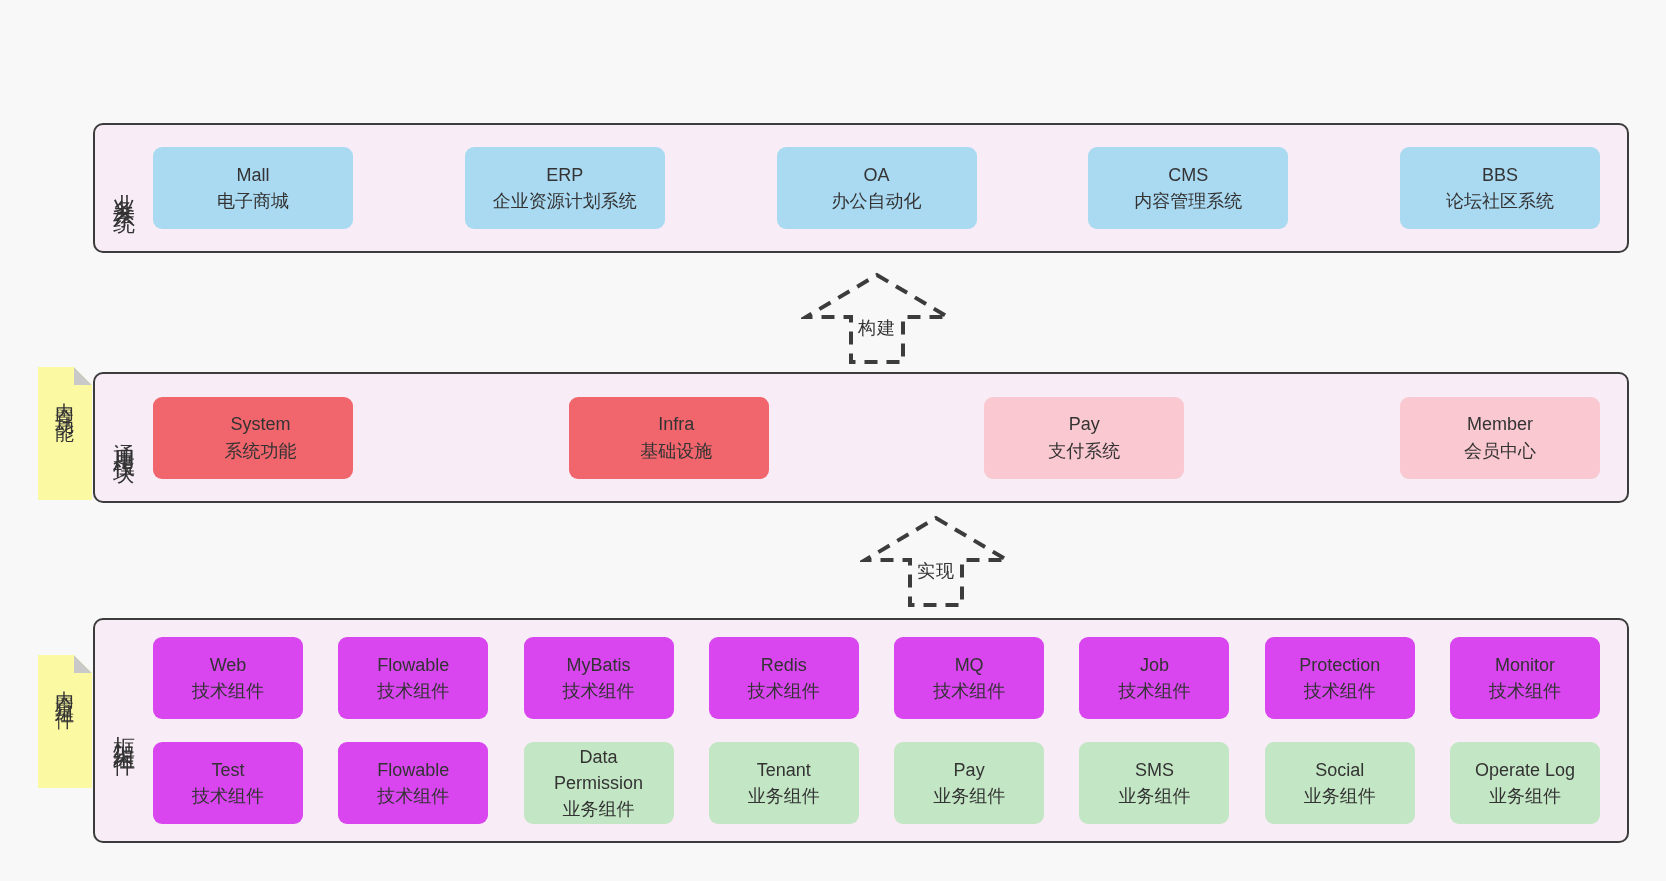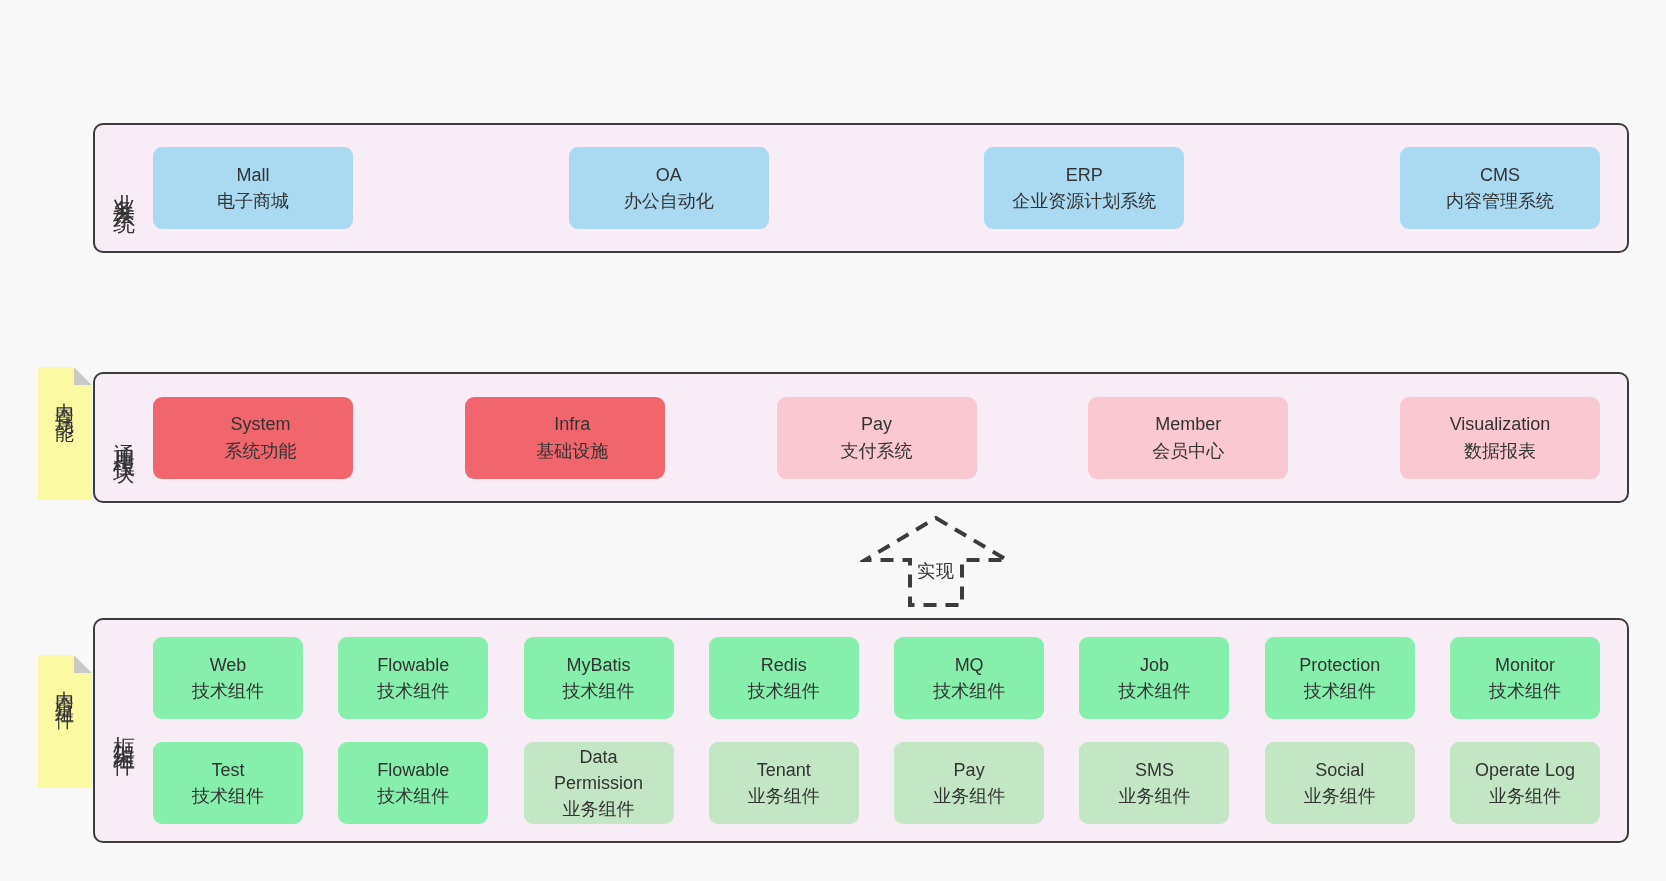--- a/index.html
+++ b/index.html
@@ -35,21 +35,21 @@
     height:82px;border-radius:9px;box-sizing:border-box;
     display:flex;flex-direction:column;justify-content:center;align-items:center;
     text-align:center;font-size:18px;line-height:1.45;padding:0 10px;
   }
   .box-wide{width:200px;}
   .box-small{width:150px;}
   .box-name,.box-desc{display:block;}
   [data-variant="blue"]{background:#aad9f2;}
   [data-variant="red"]{background:#f1656c;padding-left:25px;}
   [data-variant="pink"]{background:#f9c8d0;}
-  [data-variant="green-dark"]{background:#86efac;}
+  [data-variant="green-dark"]{background:#d946ef;}
   [data-variant="green-light"]{background:#c3e6c4;}
   
   .note{
     position:absolute;left:38px;width:54px;height:133px;background:#fbf9a2;
     clip-path:polygon(0 0,calc(100% - 18px) 0,100% 18px,100% 100%,0 100%);
     display:flex;justify-content:center;
   }
   .note1{top:367px;}
   .note2{top:655px;}
   .note::after{
@@ -84,58 +84,64 @@
   </div>
 
   <section class="band band1">
     <div class="band-label">业务系统</div>
     <div class="band-boxes">
       <div class="box box-wide" data-variant="blue">
         <span class="box-name">Mall</span>
         <span class="box-desc">电子商城</span>
       </div>
       <div class="box box-wide" data-variant="blue">
+        <span class="box-name">ERP</span>
+        <span class="box-desc">企业资源计划系统</span>
+      </div>
+      <div class="box box-wide" data-variant="blue">
         <span class="box-name">OA</span>
         <span class="box-desc">办公自动化</span>
       </div>
       <div class="box box-wide" data-variant="blue">
-        <span class="box-name">ERP</span>
-        <span class="box-desc">企业资源计划系统</span>
-      </div>
-      <div class="box box-wide" data-variant="blue">
         <span class="box-name">CMS</span>
         <span class="box-desc">内容管理系统</span>
       </div>
+      <div class="box box-wide" data-variant="blue">
+        <span class="box-name">BBS</span>
+        <span class="box-desc">论坛社区系统</span>
+      </div>
     </div>
   </section>
 
+  <div class="arrow arrow1">
+    <svg width="152" height="95" viewBox="0 0 152 95">
+      <polygon points="76,4 147,46 102,46 102,91 50,91 50,46 5,46" fill="none" stroke="#3c3c3c" stroke-width="4" stroke-dasharray="13 9"></polygon>
+    </svg>
+    <span class="arrow-label">构建</span>
+  </div>
 
   <section class="band band2">
     <div class="band-label">通用模块</div>
     <div class="band-boxes">
       <div class="box box-wide" data-variant="red">
         <span class="box-name">System</span>
         <span class="box-desc">系统功能</span>
       </div>
       <div class="box box-wide" data-variant="red">
         <span class="box-name">Infra</span>
         <span class="box-desc">基础设施</span>
       </div>
       <div class="box box-wide" data-variant="pink">
         <span class="box-name">Pay</span>
         <span class="box-desc">支付系统</span>
       </div>
       <div class="box box-wide" data-variant="pink">
         <span class="box-name">Member</span>
         <span class="box-desc">会员中心</span>
       </div>
-      <div class="box box-wide" data-variant="pink">
-        <span class="box-name">Visualization</span>
-        <span class="box-desc">数据报表</span>
-      </div>
     </div>
   </section>
 
   <div class="arrow arrow2">
     <svg width="152" height="95" viewBox="0 0 152 95">
       <polygon points="76,4 147,46 102,46 102,91 50,91 50,46 5,46" fill="none" stroke="#3c3c3c" stroke-width="4" stroke-dasharray="13 9"></polygon>
     </svg>
     <span class="arrow-label">实现</span>
   </div>
 

